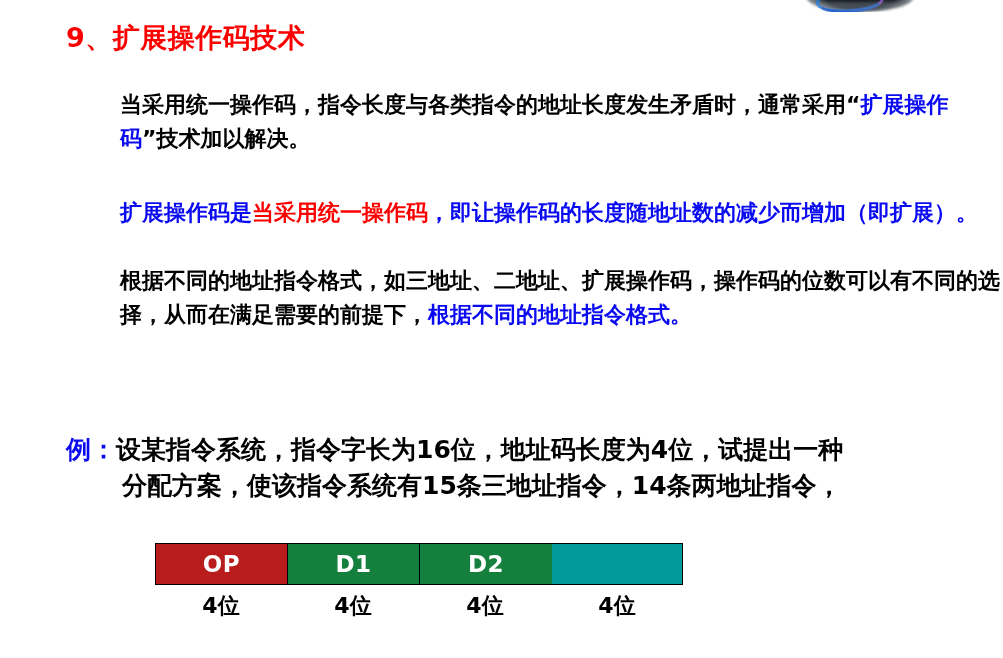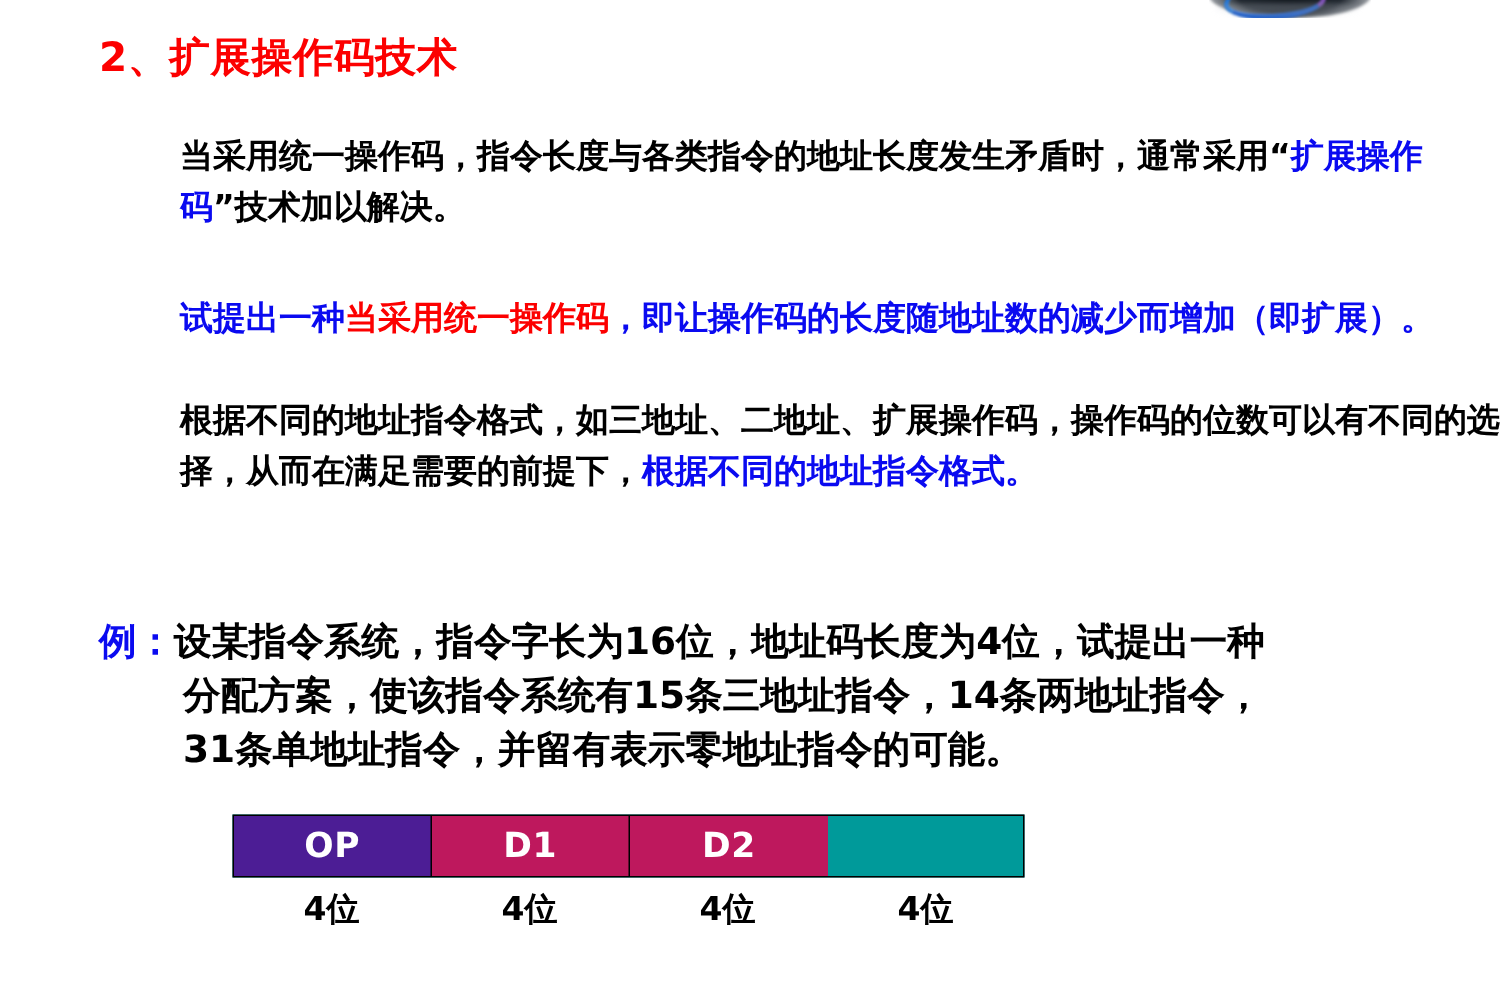--- a/index.html
+++ b/index.html
@@ -86,21 +86,21 @@
   .p3 { left: 120px; top: 264px; width: 880px; }
 
   .blue { color: #0a0af0; }
   .red  { color: #fc0000; }
   .black{ color: #000000; }
 
   
   .example {
     position: absolute;
     left: 66px;
-    top: 410px;
+    top: 432px;
     width: 935px;
     font-size: 25px;
     font-weight: bold;
     line-height: 36px;
     color: #000000;
   }
   .example .ex-line {
     white-space: nowrap;
   }
   .example .ex-line.indent {
@@ -130,22 +130,22 @@
     display: flex;
     align-items: center;
     justify-content: center;
     color: #ffffff;
     font-size: 23px;
     font-weight: bold;
     border-right: 1px solid #000000;
     letter-spacing: 0.5px;
   }
   .fmt-cell:last-child { border-right: none; }
-  .fmt-cell.op { background: #4c1d95; }
-  .fmt-cell.addr { background: #be185d; }
+  .fmt-cell.op { background: #b91c1c; }
+  .fmt-cell.addr { background: #15803d; }
 
   .fmt-labels {
     display: flex;
     width: 528px;
     margin-top: 6px;
     justify-content: center;
   }
   .fmt-label {
     flex: 0 0 auto;
     width: 132px;
@@ -157,32 +157,31 @@
 </style>
 </head>
 <body>
 
 <div class="logo-fragment">
   <div class="swoosh-dark"></div>
   <div class="swoosh-blue"></div>
   <div class="swoosh-shadow"></div>
 </div>
 
-<div class="slide-title">2、扩展操作码技术</div>
+<div class="slide-title">9、扩展操作码技术</div>
 
 <div class="para p1"><span class="black">当采用统一操作码，指令长度与各类指令的地址长度发生矛盾时，通常采用</span><span class="black">“</span><span class="blue">扩展操作码</span><span class="black">”</span><span class="black">技术加以解决。</span></div>
 
-<div class="para p2"><span class="blue">试提出一种</span><span class="red">当采用统一操作码</span><span class="blue">，即让操作码的长度随地址数的减少而增加（即扩展）。</span></div>
+<div class="para p2"><span class="blue">扩展操作码是</span><span class="red">当采用统一操作码</span><span class="blue">，即让操作码的长度随地址数的减少而增加（即扩展）。</span></div>
 
 <div class="para p3"><span class="black">根据不同的地址指令格式，如三地址、二地址、扩展操作码，操作码的位数可以有不同的选择，从而在满足需要的前提下，</span><span class="blue">根据不同的地址指令格式。</span></div>
 
 <div class="example">
   <div class="ex-line"><span class="ex-label">例：</span><span>设某指令系统，指令字长为16位，地址码长度为4位，试提出一种</span></div>
   <div class="ex-line indent"><span>分配方案，使该指令系统有15条三地址指令，14条两地址指令，</span></div>
-  <div class="ex-line indent"><span>31条单地址指令，并留有表示零地址指令的可能。</span></div>
 </div>
 
 <div class="fmt-wrap">
   <div class="fmt-table">
     <div class="fmt-cell op">OP</div>
     <div class="fmt-cell addr">D1</div>
     <div class="fmt-cell addr">D2</div>
   </div>
   <div class="fmt-labels">
     <div class="fmt-label">4位</div>

